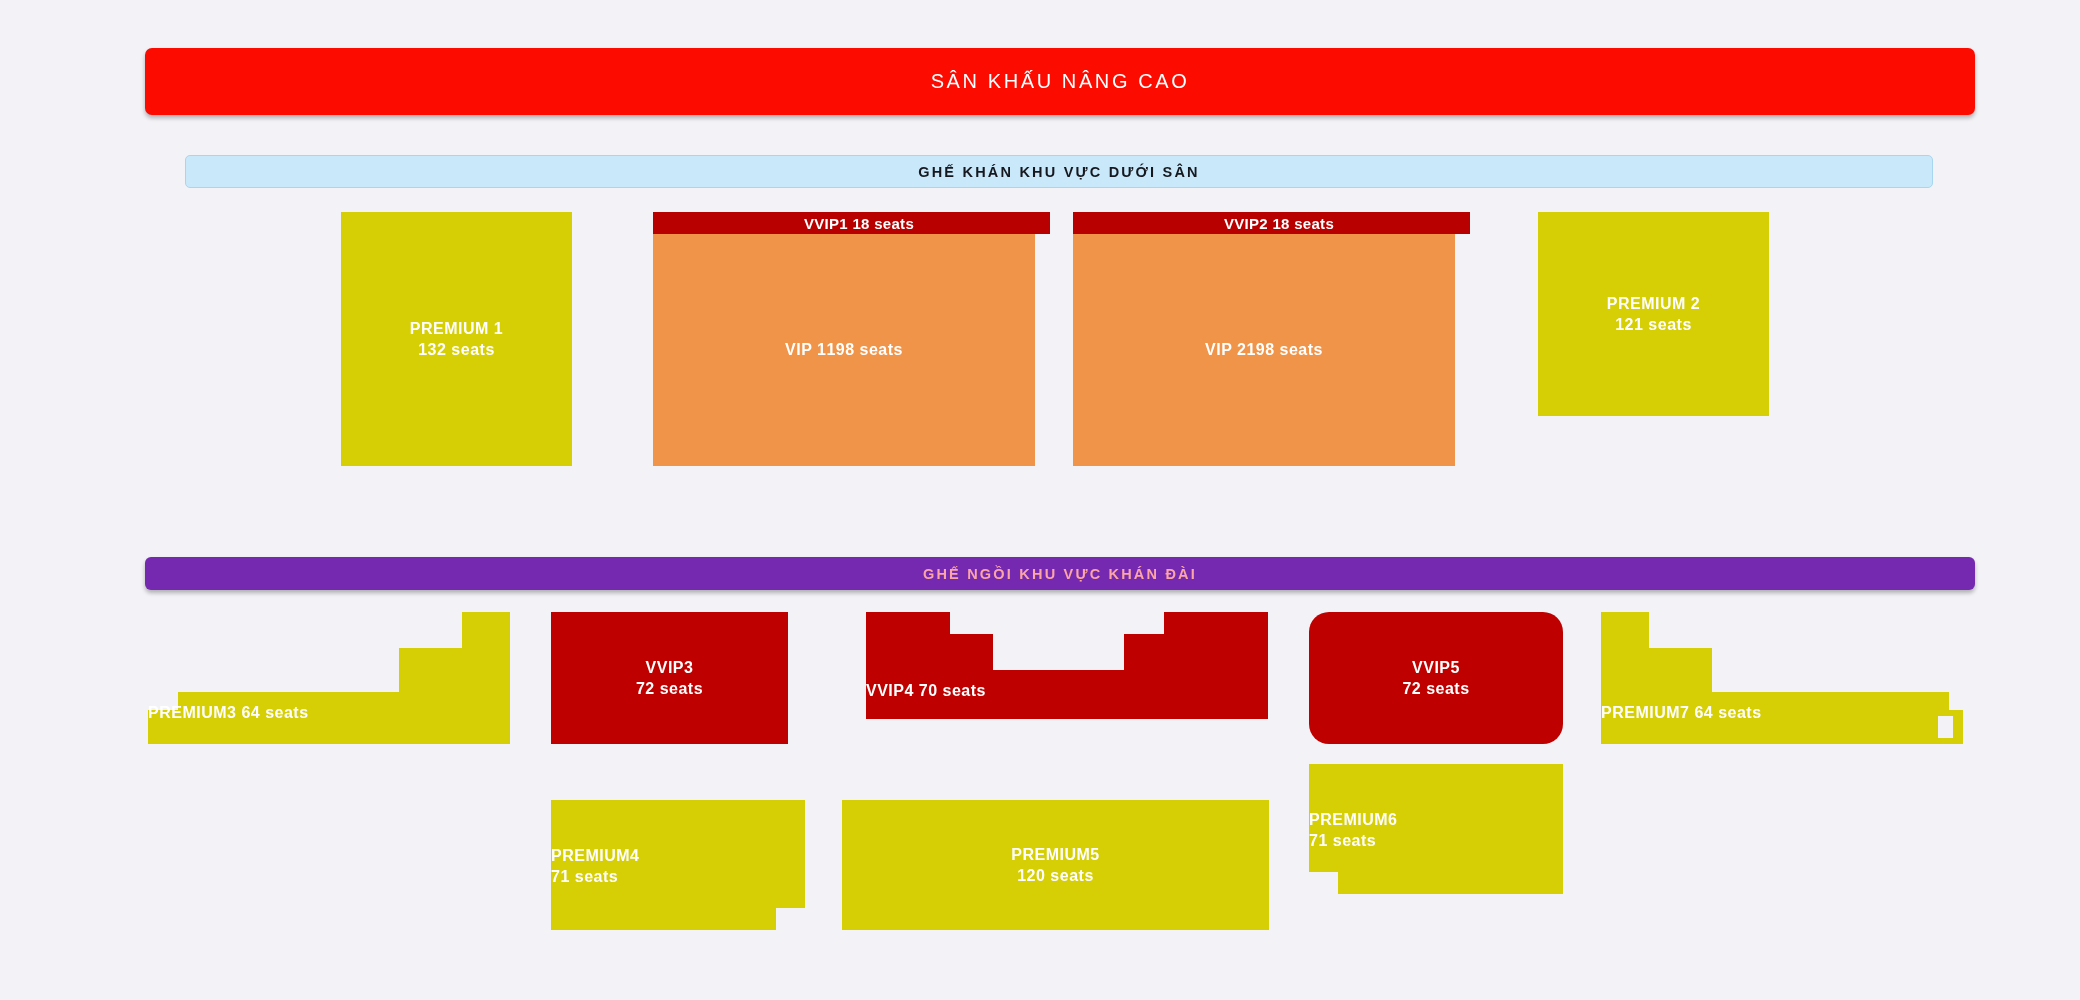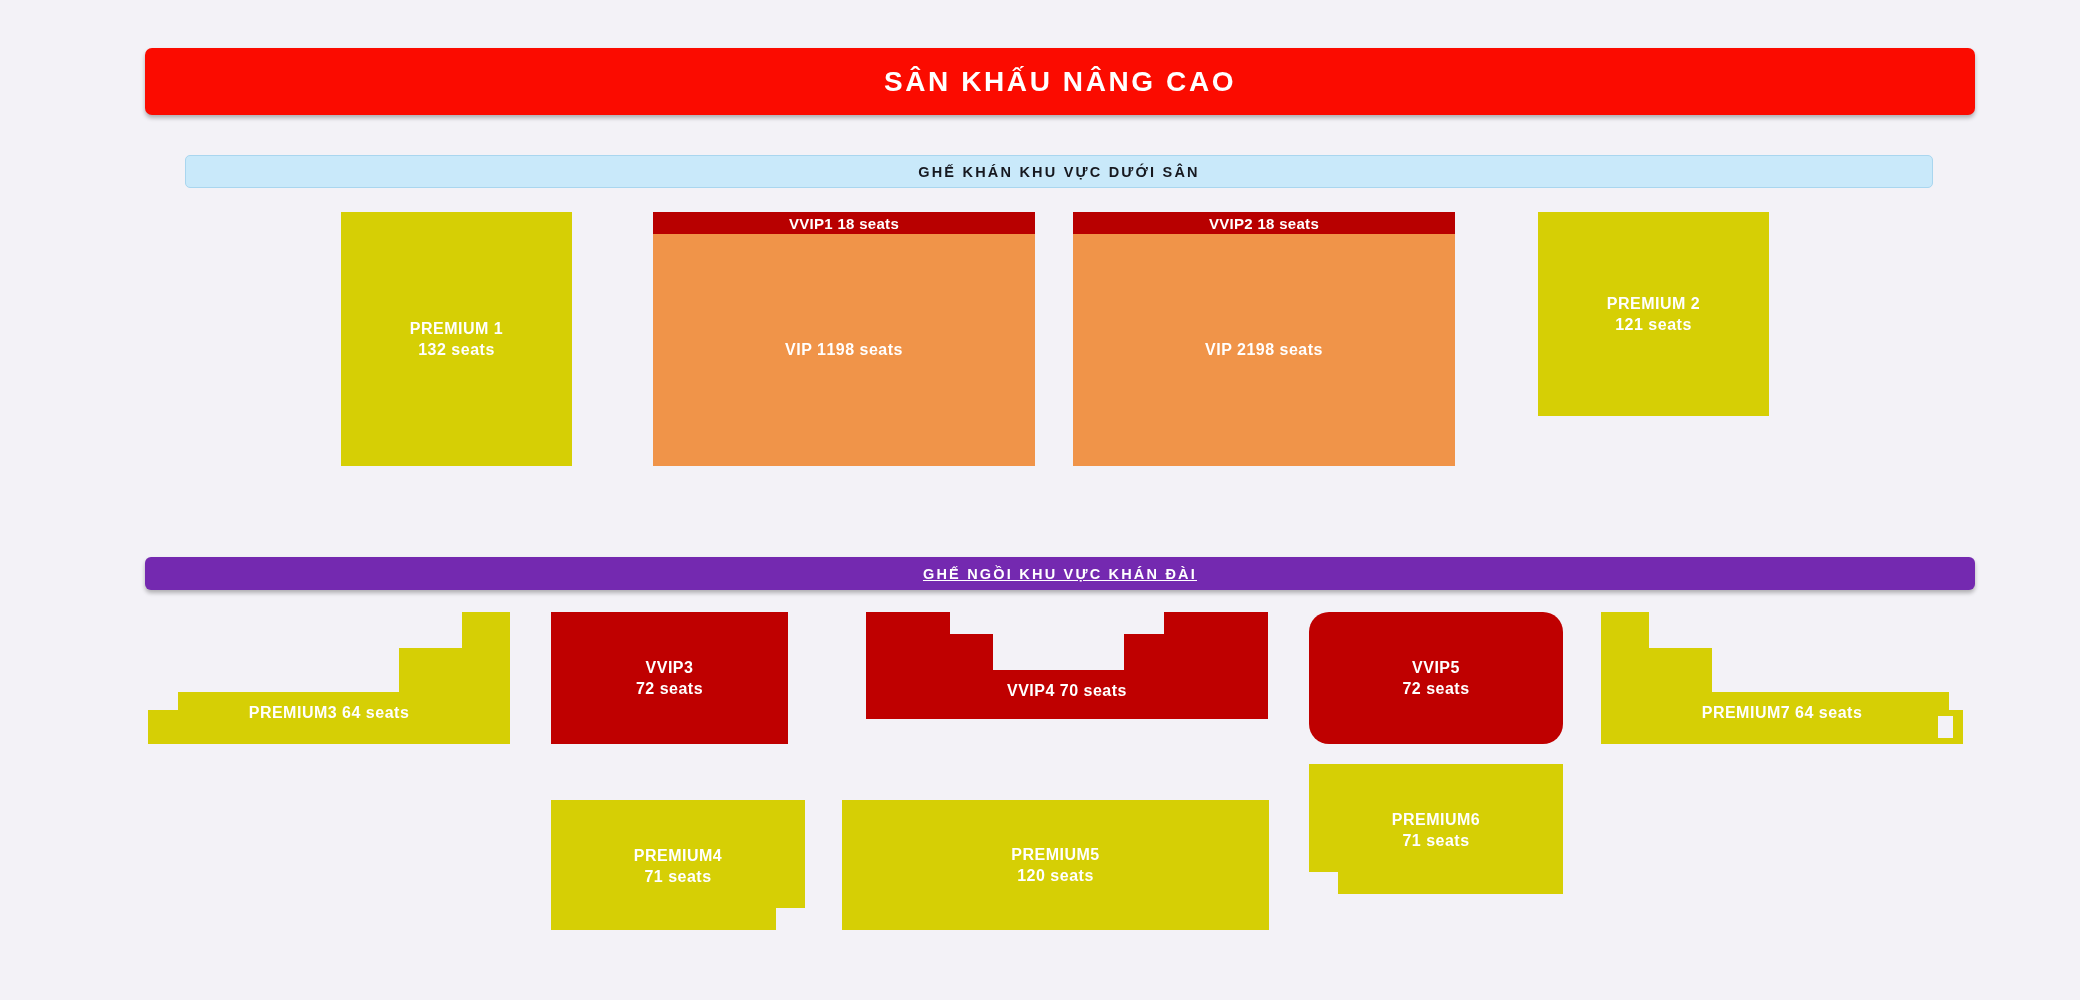--- a/index.html
+++ b/index.html
@@ -22,22 +22,22 @@
     height: 67px;
     background: #fb0b00;
     border-radius: 7px;
     box-shadow: 0 3px 4px rgba(0,0,0,0.28);
     display: flex;
     align-items: center;
     justify-content: center;
   }
   .stage-label {
     color: #ffffff;
-    font-size: 28px;
-    font-weight: bold;
+    font-size: 20px;
+    font-weight: normal;
     letter-spacing: 2.6px;
   }
   .band {
     position: absolute;
     display: flex;
     align-items: center;
     justify-content: center;
     border-radius: 5px;
   }
   .band-floor {
@@ -58,25 +58,24 @@
   .band-stand {
     left: 145px;
     top: 557px;
     width: 1830px;
     height: 33px;
     background: #7429b0;
     border-radius: 6px;
     box-shadow: 0 3px 4px rgba(0,0,0,0.28);
   }
   .band-stand .band-label {
-    color: #ffffff;
+    color: #fca5a5;
     font-size: 14.5px;
     font-weight: bold;
     letter-spacing: 2.2px;
-    text-decoration: underline;
   }
 
   .zone {
     position: absolute;
     box-sizing: border-box;
   }
   .zone-rect {
     display: flex;
     flex-direction: column;
     align-items: center;
@@ -93,20 +92,21 @@
   .vvip-header {
     position: absolute;
     left: 0;
     top: 0;
     width: 100%;
     height: 22px;
     background: #b80000;
     display: flex;
     align-items: center;
     justify-content: center;
+    padding-left: 15px;
   }
   .vvip-header span {
     color: #ffffff;
     font-size: 15px;
     font-weight: bold;
     letter-spacing: 0.3px;
   }
   .vip-body {
     position: absolute;
     left: 0;
@@ -120,21 +120,20 @@
   }
 
   .shape {
     position: absolute;
   }
   .shape svg { display: block; }
   .shape-label {
     position: absolute;
     left: 0;
     width: 100%;
-    text-align: center;
     color: #ffffff;
     font-weight: bold;
     font-size: 16px;
     letter-spacing: 0.5px;
     line-height: 1.32;
     pointer-events: none;
   }
 </style>
 </head>
 <body>

